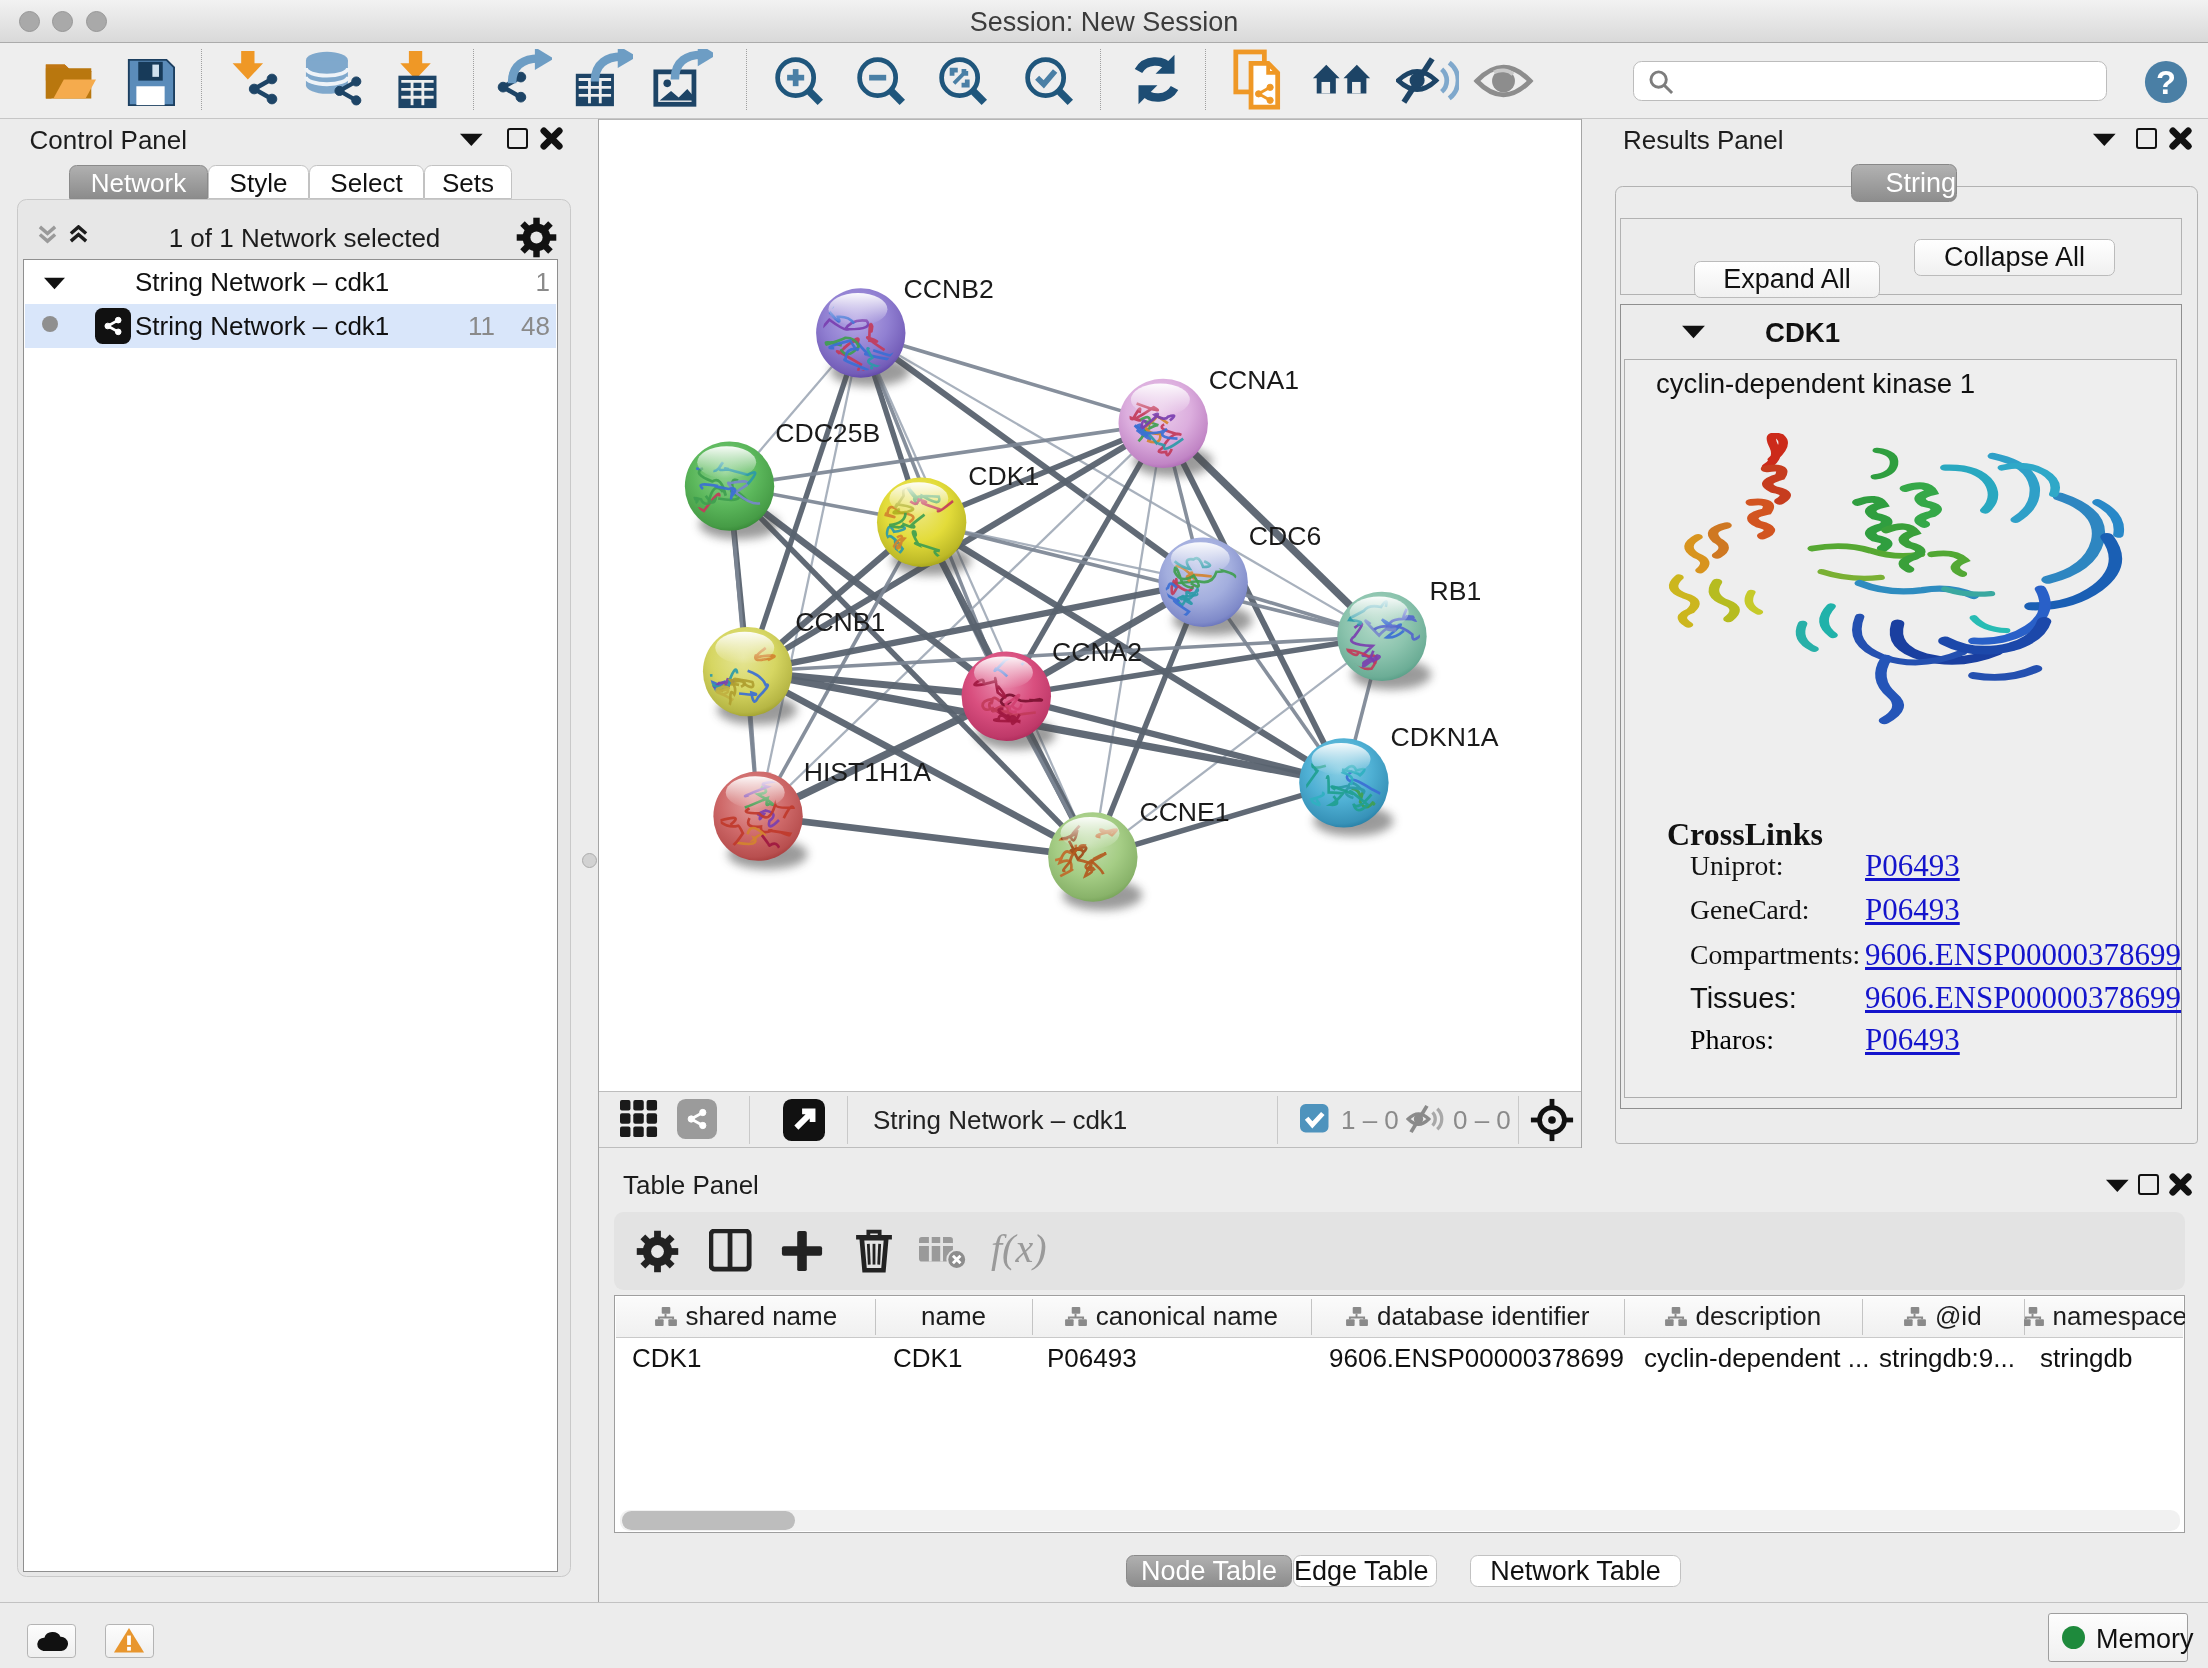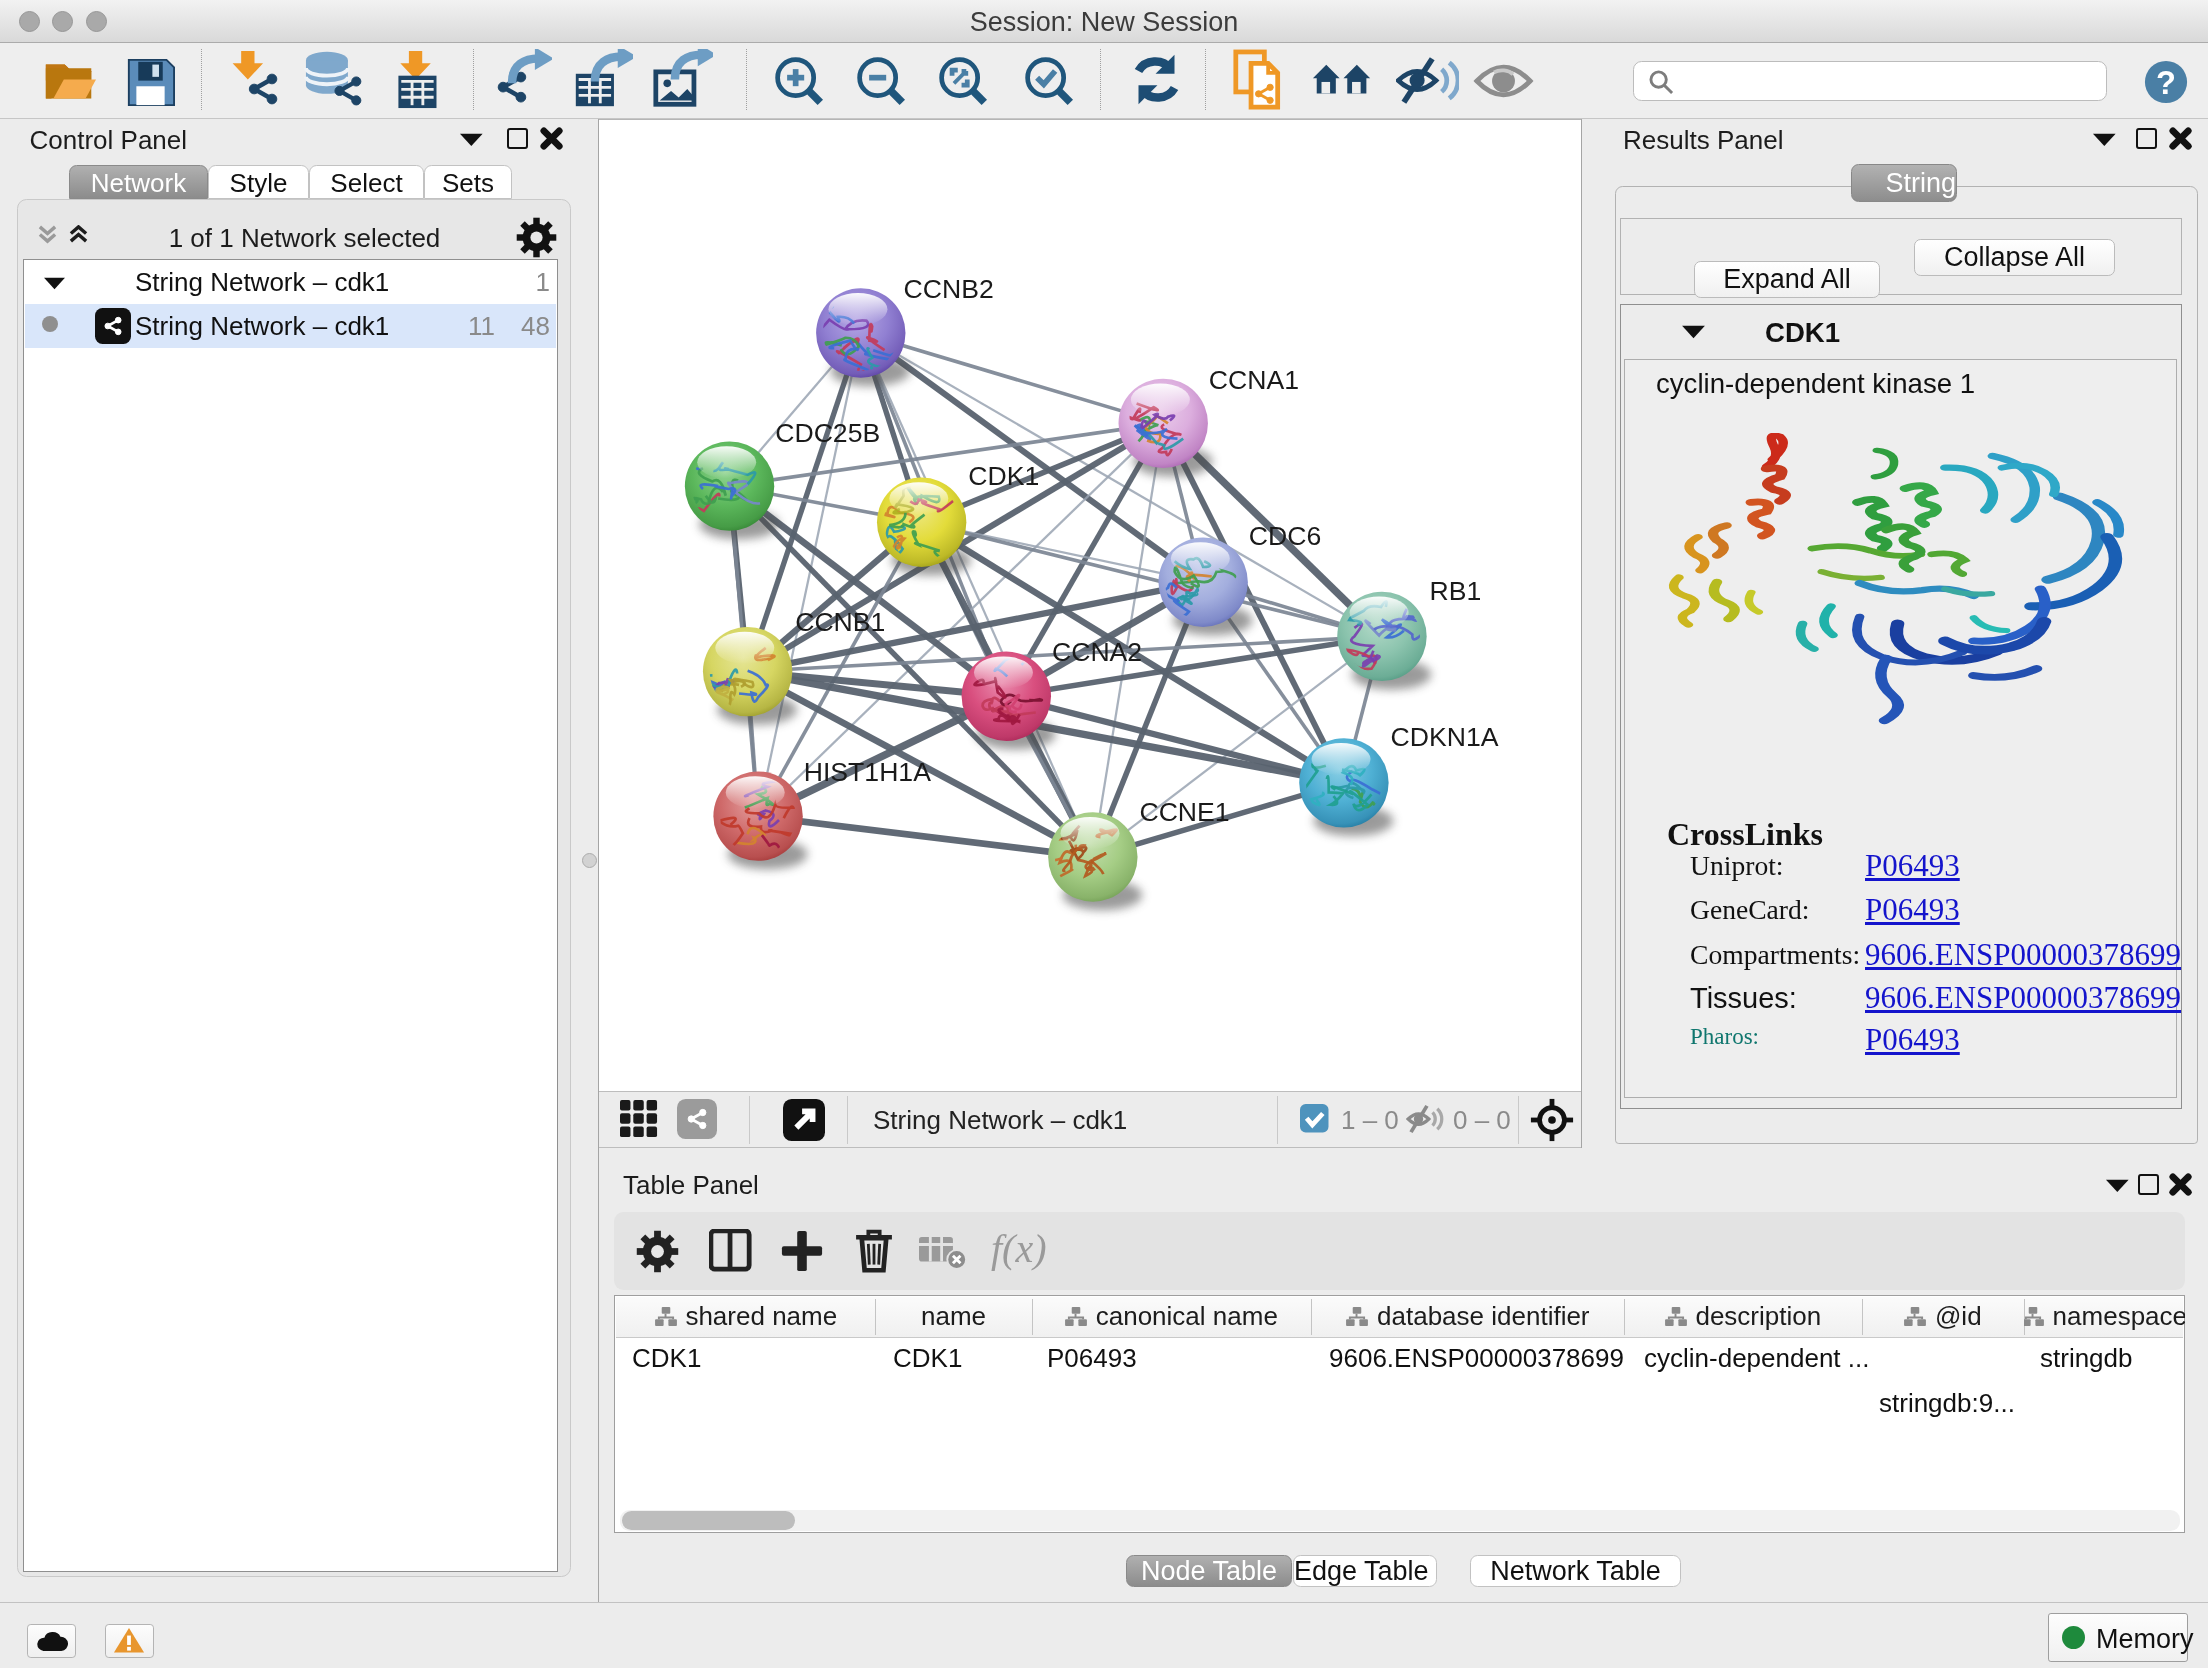--- a/index.html
+++ b/index.html
@@ -704,21 +704,21 @@
   </svg>
 <div class="abs" style="left:1667px;top:816px;font-size:32px;color:#111;white-space:nowrap;font-family:'Liberation Serif',serif;font-weight:bold;">CrossLinks</div>
 <div class="abs" style="left:1690px;top:850px;font-size:27.6px;color:#111;white-space:nowrap;font-family:'Liberation Serif',serif;">Uniprot:</div>
 <div class="abs" style="left:1865px;top:848px;font-size:31px;color:#1414cc;white-space:nowrap;font-family:'Liberation Serif',serif;text-decoration:underline;">P06493</div>
 <div class="abs" style="left:1690px;top:894px;font-size:27.6px;color:#111;white-space:nowrap;font-family:'Liberation Serif',serif;">GeneCard:</div>
 <div class="abs" style="left:1865px;top:892px;font-size:31px;color:#1414cc;white-space:nowrap;font-family:'Liberation Serif',serif;text-decoration:underline;">P06493</div>
 <div class="abs" style="left:1690px;top:939px;font-size:27.6px;color:#111;white-space:nowrap;font-family:'Liberation Serif',serif;">Compartments:</div>
 <div class="abs" style="left:1865px;top:937px;font-size:31px;color:#1414cc;white-space:nowrap;font-family:'Liberation Serif',serif;text-decoration:underline;">9606.ENSP00000378699</div>
 <div class="abs" style="left:1690px;top:982px;font-size:29px;color:#111;white-space:nowrap;font-family:Liberation Sans, sans-serif;">Tissues:</div>
 <div class="abs" style="left:1865px;top:980px;font-size:31px;color:#1414cc;white-space:nowrap;font-family:'Liberation Serif',serif;text-decoration:underline;">9606.ENSP00000378699</div>
-<div class="abs" style="left:1690px;top:1024px;font-size:23px;color:#0f766e;white-space:nowrap;font-family:'Liberation Serif',serif;">Pharos:</div>
+<div class="abs" style="left:1690px;top:1024px;font-size:28px;color:#000000;white-space:nowrap;font-family:'Liberation Serif',serif;">Pharos:</div>
 <div class="abs" style="left:1865px;top:1022px;font-size:31px;color:#1414cc;white-space:nowrap;font-family:'Liberation Serif',serif;text-decoration:underline;">P06493</div>
 <div class="abs" style="left:599px;top:1148px;width:1609px;height:454px;background:#ececec;"></div>
 <div class="abs" style="left:623px;top:1170px;font-size:26px;color:#1c1c1c;white-space:nowrap;">Table Panel</div>
 <svg class="abs" style="left:2104px;top:1177px;" width="28.5" height="17" viewBox="0 0 30 18">
     <path d="M2,3 h24 l-12,13 z" fill="#111"></path>
   </svg>
 <div class="abs" style="left:2138px;top:1174px;width:21px;height:21px;border:2.9px solid #111;border-radius:2.9px;box-sizing:border-box;"></div>
 <svg class="abs" style="left:2169px;top:1173px;" width="25" height="25" viewBox="0 0 26 26">
     <g stroke="#111" stroke-width="7" stroke-linecap="round">
       <line x1="4" y1="4" x2="20" y2="20"></line>
@@ -848,21 +848,21 @@
         <path d="M11,7 v4 M4,13 v-2 h15 v2" stroke="#8a8a8a" stroke-width="2" fill="none"></path>
       </g>
     </svg>
     <span>namespace</span>
   </div>
 <div class="abs" style="left:632px;top:1343px;font-size:26px;color:#111;white-space:nowrap;">CDK1</div>
 <div class="abs" style="left:893px;top:1343px;font-size:26px;color:#111;white-space:nowrap;">CDK1</div>
 <div class="abs" style="left:1047px;top:1343px;font-size:26px;color:#111;white-space:nowrap;">P06493</div>
 <div class="abs" style="left:1329px;top:1343px;font-size:26px;color:#111;white-space:nowrap;">9606.ENSP00000378699</div>
 <div class="abs" style="left:1644px;top:1343px;font-size:26px;color:#111;white-space:nowrap;">cyclin-dependent ...</div>
-<div class="abs" style="left:1879px;top:1343px;font-size:26px;color:#111;white-space:nowrap;margin-top:45px;">stringdb:9...</div>
+<div class="abs" style="left:1879px;top:1343px;font-size:26px;color:#111;white-space:nowrap;">stringdb:9...</div>
 <div class="abs" style="left:2040px;top:1343px;font-size:26px;color:#111;white-space:nowrap;">stringdb</div>
 <div class="abs" style="left:620px;top:1510px;width:1560px;height:21px;background:#f1f1f1;border-radius:9.5px;"></div>
 <div class="abs" style="left:622px;top:1511px;width:173px;height:19px;background:#bdbdbd;border-radius:9.5px;"></div>
 <div class="abs" style="left:1126px;top:1555px;width:166px;height:32px;background:linear-gradient(#b0b0b0,#8c8c8c);color:#fff;border:1px solid #8a8a8a;border-radius:7.6px;box-sizing:border-box;font-size:27px;text-align:center;line-height:31px;">Node Table</div>
 <div class="abs" style="left:1293px;top:1555px;width:144px;height:32px;background:#fff;color:#111;border:1px solid #c2c2c2;border-radius:7.6px;box-sizing:border-box;font-size:27px;text-align:left;line-height:31px;">Edge Table</div>
 <div class="abs" style="left:1470px;top:1555px;width:211px;height:32px;background:#fff;color:#111;border:1px solid #c2c2c2;border-radius:7.6px;box-sizing:border-box;font-size:27px;text-align:center;line-height:31px;">Network Table</div>
 <div class="abs" style="left:0px;top:1602px;width:2208px;height:67px;background:#ececec;border-top:1px solid #c2c2c2;box-sizing:border-box;"></div>
 <div class="abs" style="left:27px;top:1624px;width:49px;height:34px;background:linear-gradient(#fdfdfd,#efefef);border:1px solid #b4b4b4;border-radius:3.8px;box-sizing:border-box;"></div>
 <svg class="abs" style="left:34px;top:1628px;" width="34" height="25" viewBox="0 0 36 26">
     <path d="M10,24 a7,7 0 0 1 1,-14 a9,8 0 0 1 17,-1 a6,6 0 0 1 1,15 z" fill="#111"></path>

